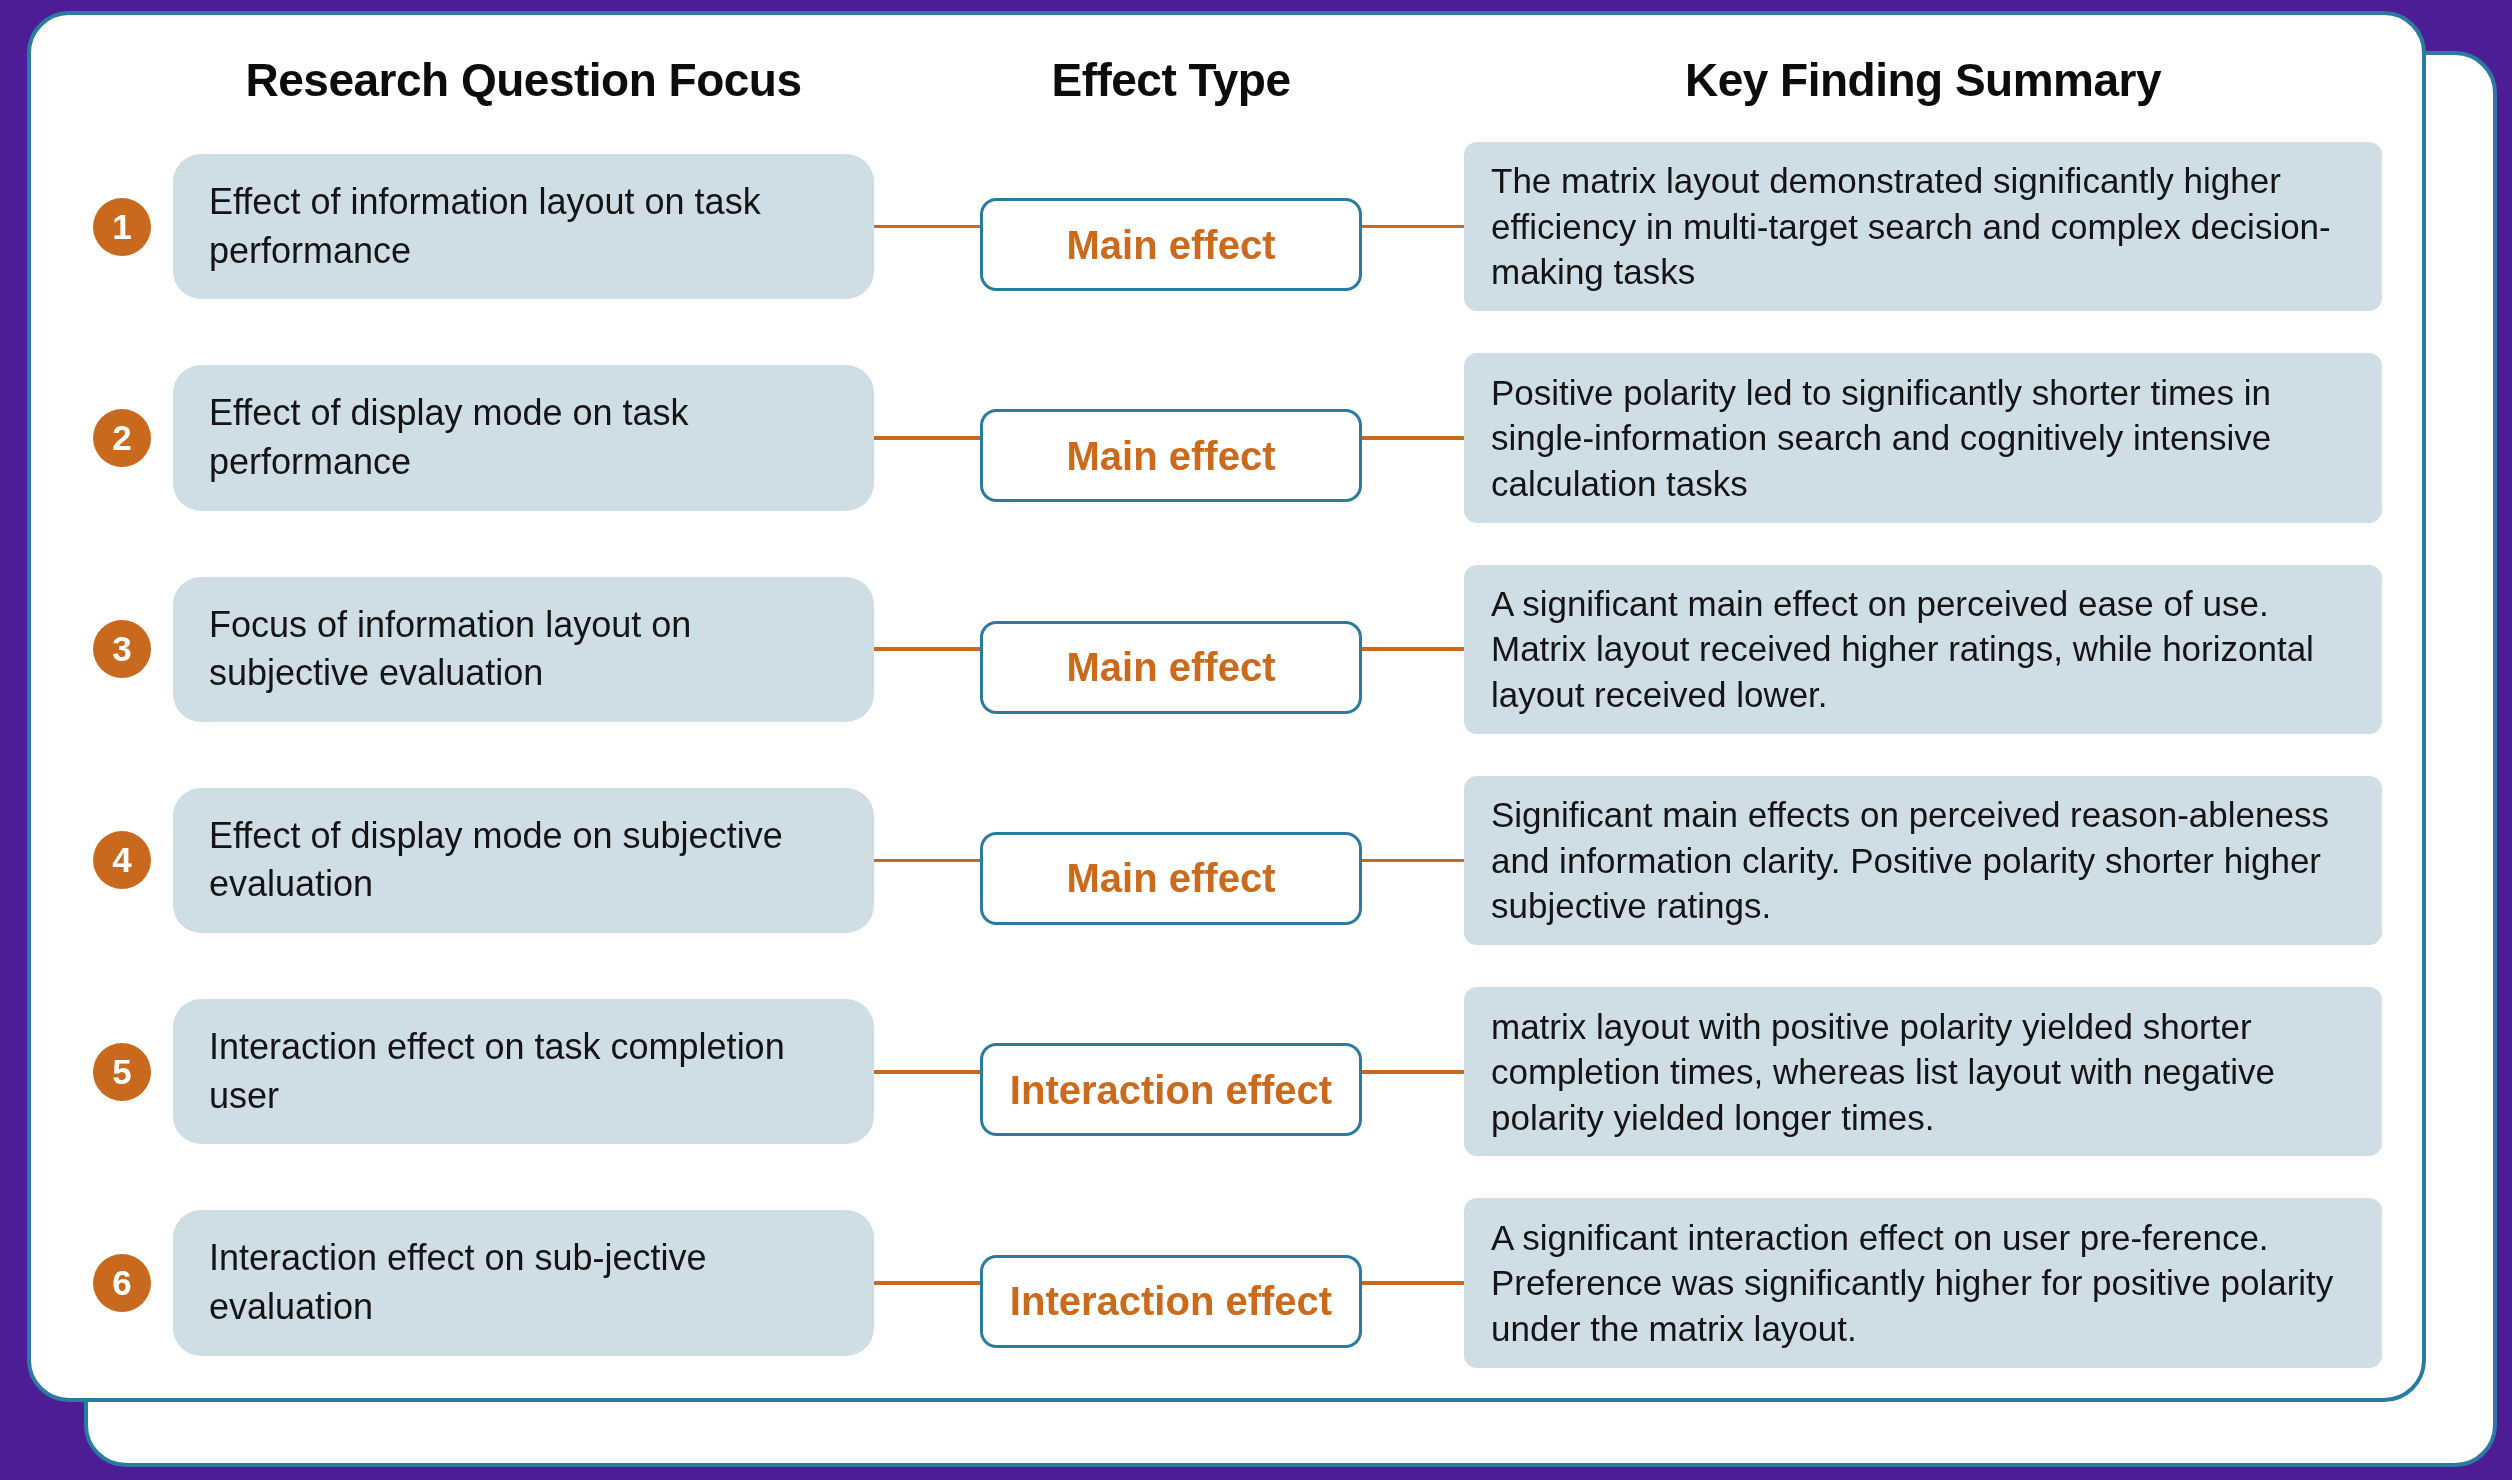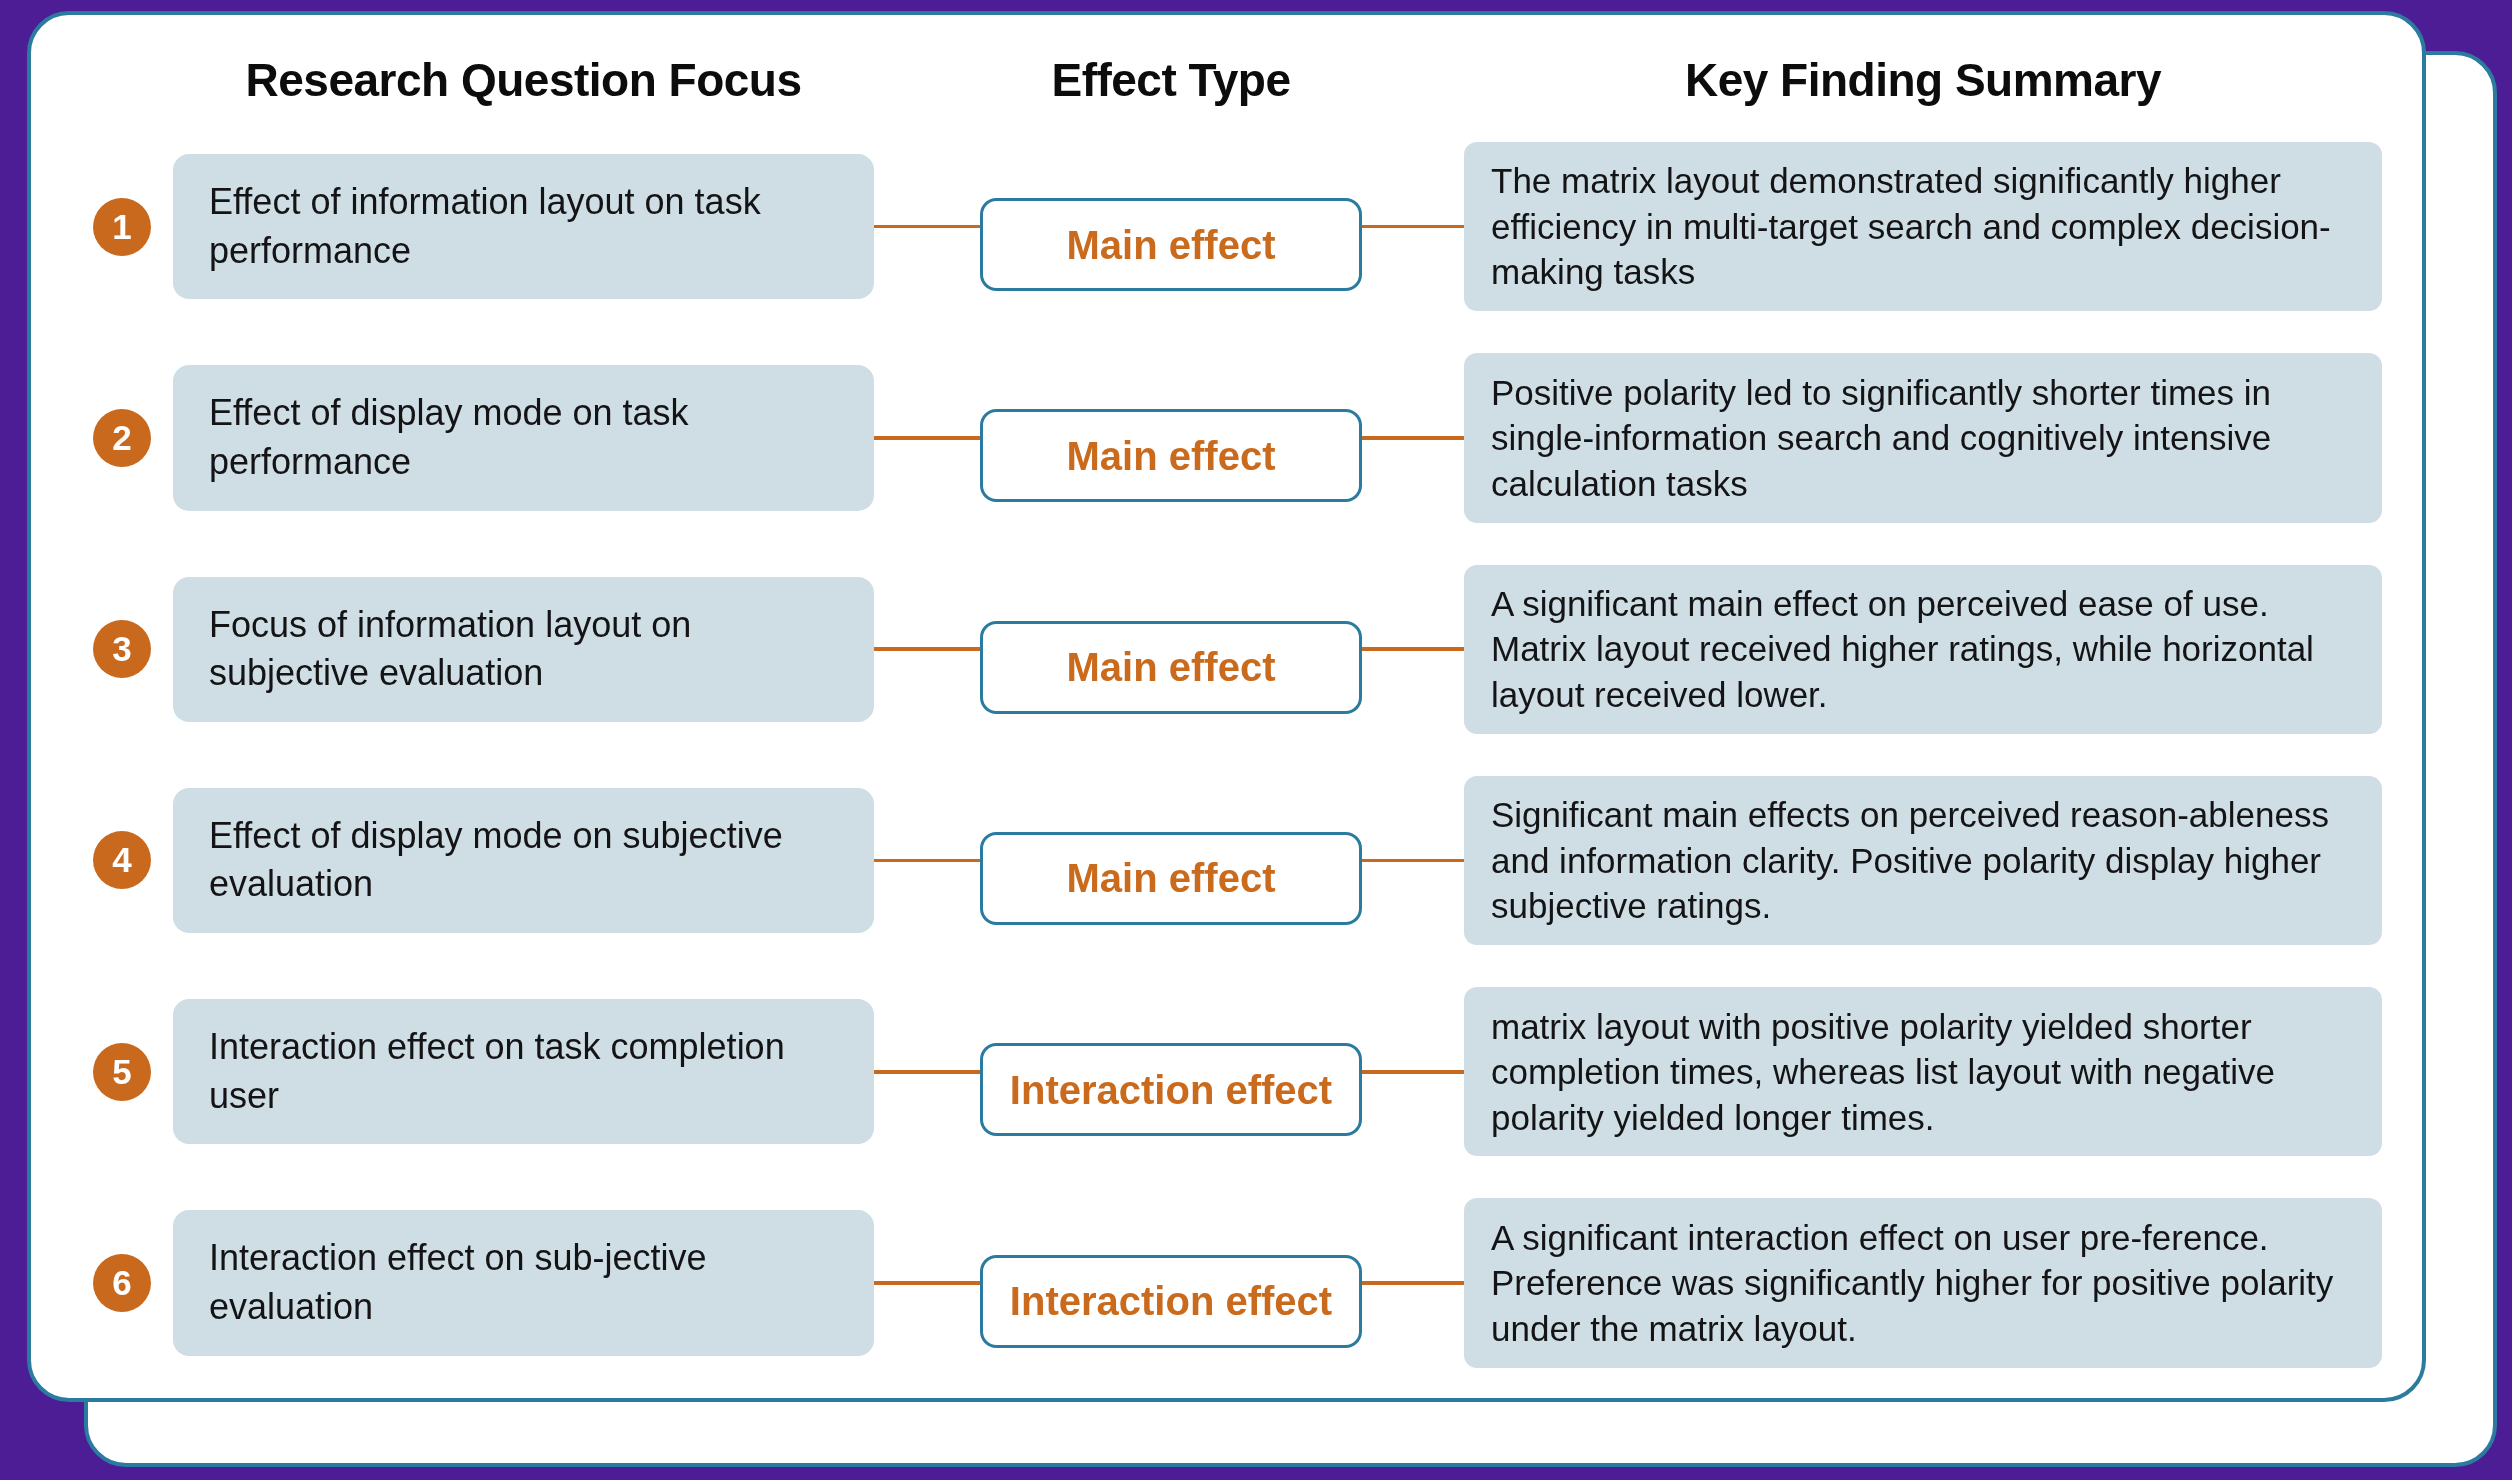--- a/index.html
+++ b/index.html
@@ -32,21 +32,21 @@
   .row:last-child{margin-bottom:0;}
 
   .numcell{display:flex;justify-content:center;align-items:center;}
   .circle{
     width:58px;height:58px;border-radius:50%;background:#c8691e;
     color:#ffffff;font-weight:700;font-size:35px;
     display:flex;align-items:center;justify-content:center;
   }
 
   .qbox{
-    background:#cfdee4;border-radius:16px;
+    background:#cfdee4;border-radius:28px;
     padding:24px 36px;min-height:96px;
     display:flex;align-items:center;box-sizing:border-box;
   }
   .qtext{font-size:36px;line-height:1.35;color:#141416;}
 
   .conn{height:3.6px;background:#c8691e;width:100%;}
 
   .ebox{
     background:#ffffff;border:3.6px solid #2b7ba0;border-radius:16.4px;
     min-height:93px;display:flex;align-items:center;justify-content:center;
@@ -134,21 +134,21 @@
         </div>
       <div class="qbox">
           <span class="qtext">Effect of display mode on subjective evaluation</span>
         </div>
       <div class="conn"></div>
       <div class="ebox">
           <span class="etext">Main effect</span>
         </div>
       <div class="conn"></div>
       <div class="fbox">
-          <span class="ftext">Significant main effects on perceived reason-ableness and information clarity. Positive polarity display higher subjective ratings.</span>
+          <span class="ftext">Significant main effects on perceived reason-ableness and information clarity. Positive polarity shorter higher subjective ratings.</span>
         </div>
     </div>
 
     <div class="grid-row row">
       <div class="numcell">
           <div class="circle">5</div>
         </div>
       <div class="qbox">
           <span class="qtext">Interaction effect on task completion user</span>
         </div>

